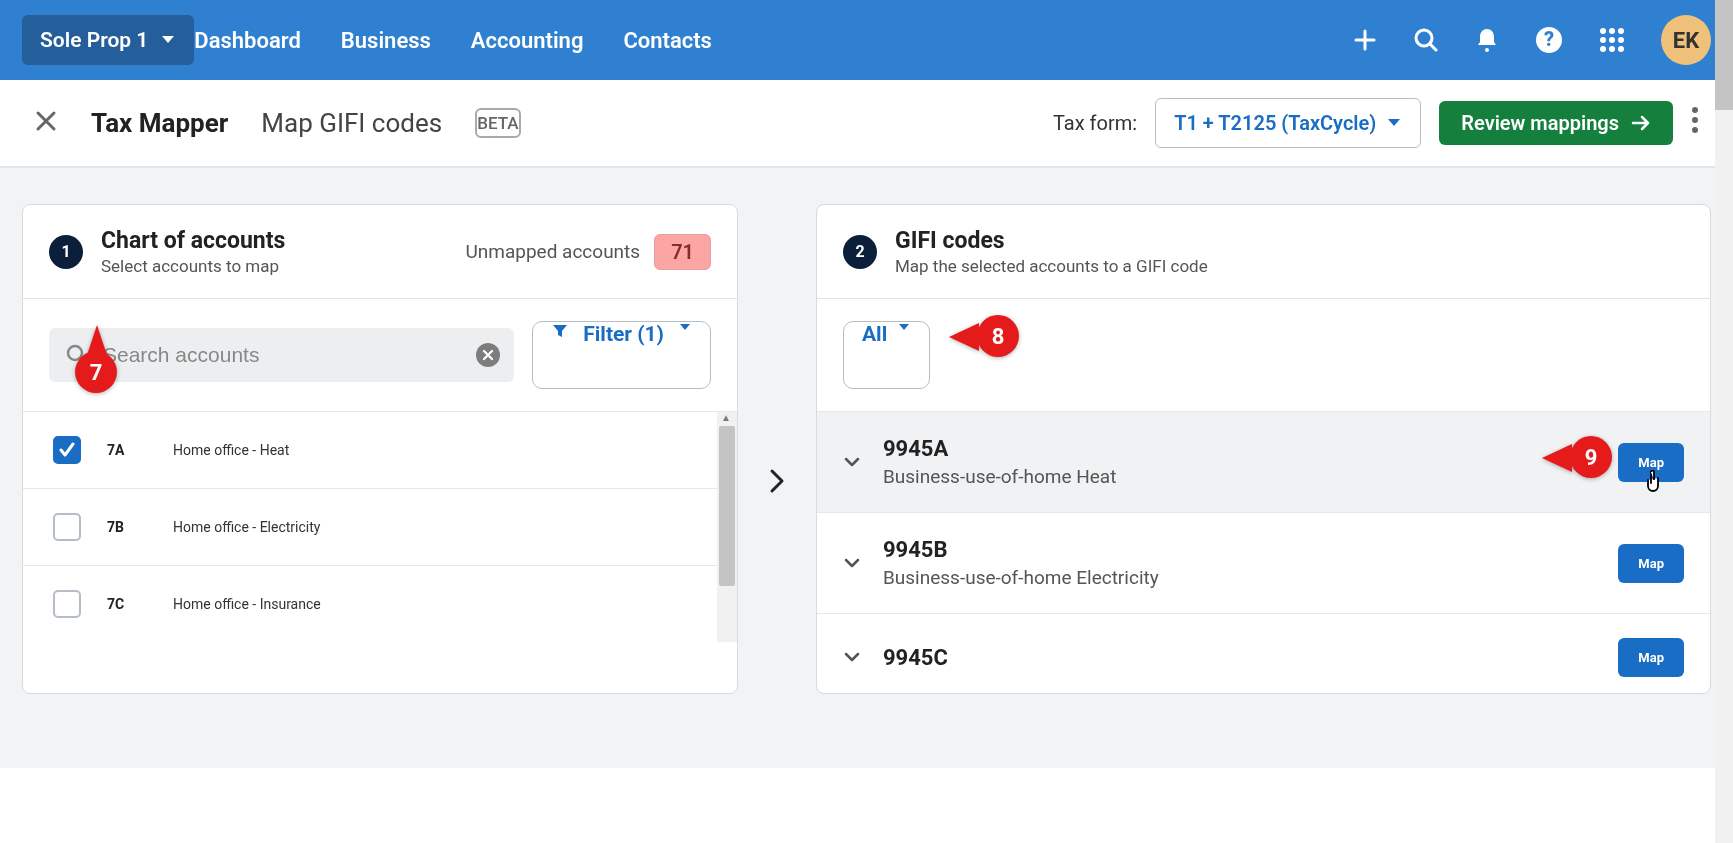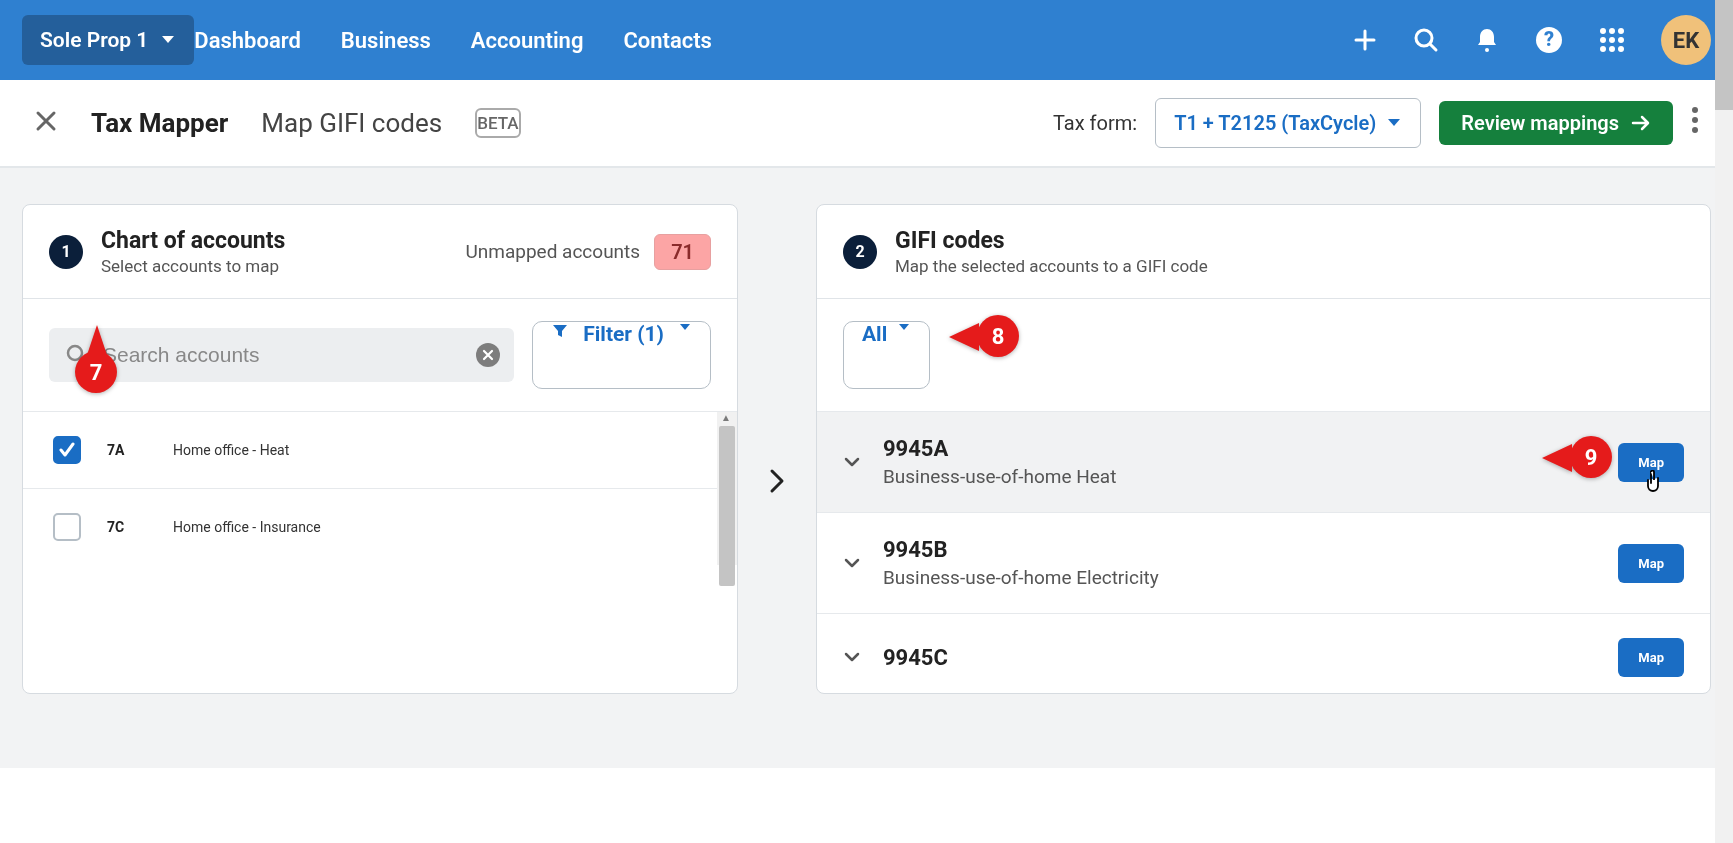--- a/index.html
+++ b/index.html
@@ -288,20 +288,25 @@
     <div class="rows">
       <div class="acc-row">
         <div class="checkbox checked">
           <svg width="18" height="16" viewBox="0 0 18 16">
               <path d="M3 8l4 5 8-11" stroke-width="3" fill="none" stroke-linecap="round" stroke-linejoin="round"></path>
             </svg>
         </div>
         <span class="acc-code">7A</span>
         <span class="acc-name">Home office - Heat</span>
       </div>
+      <div class="acc-row">
+        <div class="checkbox"></div>
+        <span class="acc-code">7B</span>
+        <span class="acc-name">Home office - Electricity</span>
+      </div>
       <div class="acc-row" style="border-bottom:none;">
         <div class="checkbox"></div>
         <span class="acc-code">7C</span>
         <span class="acc-name">Home office - Insurance</span>
       </div>
 
       <div class="fake-scrollbar">
         <div class="fake-scrollbar-thumb"></div>
       </div>
     </div>

